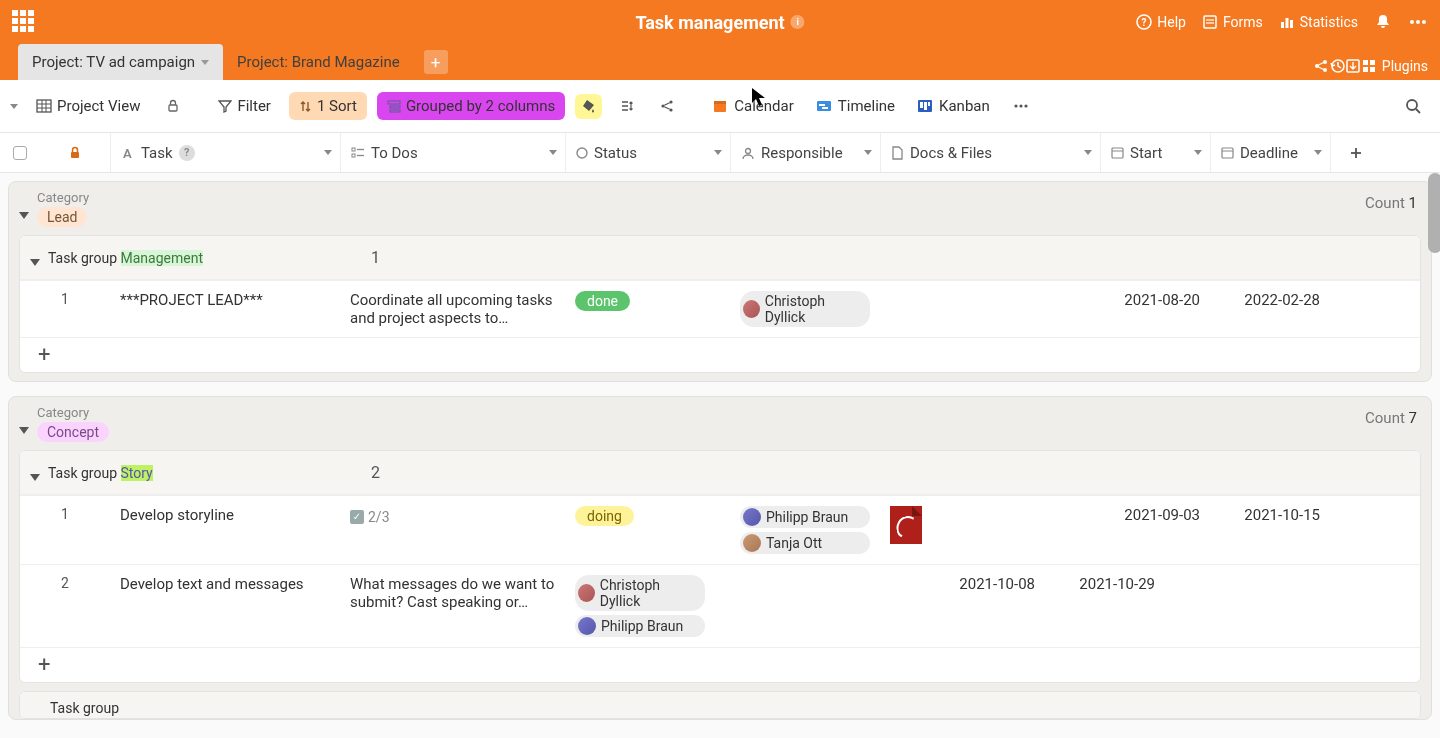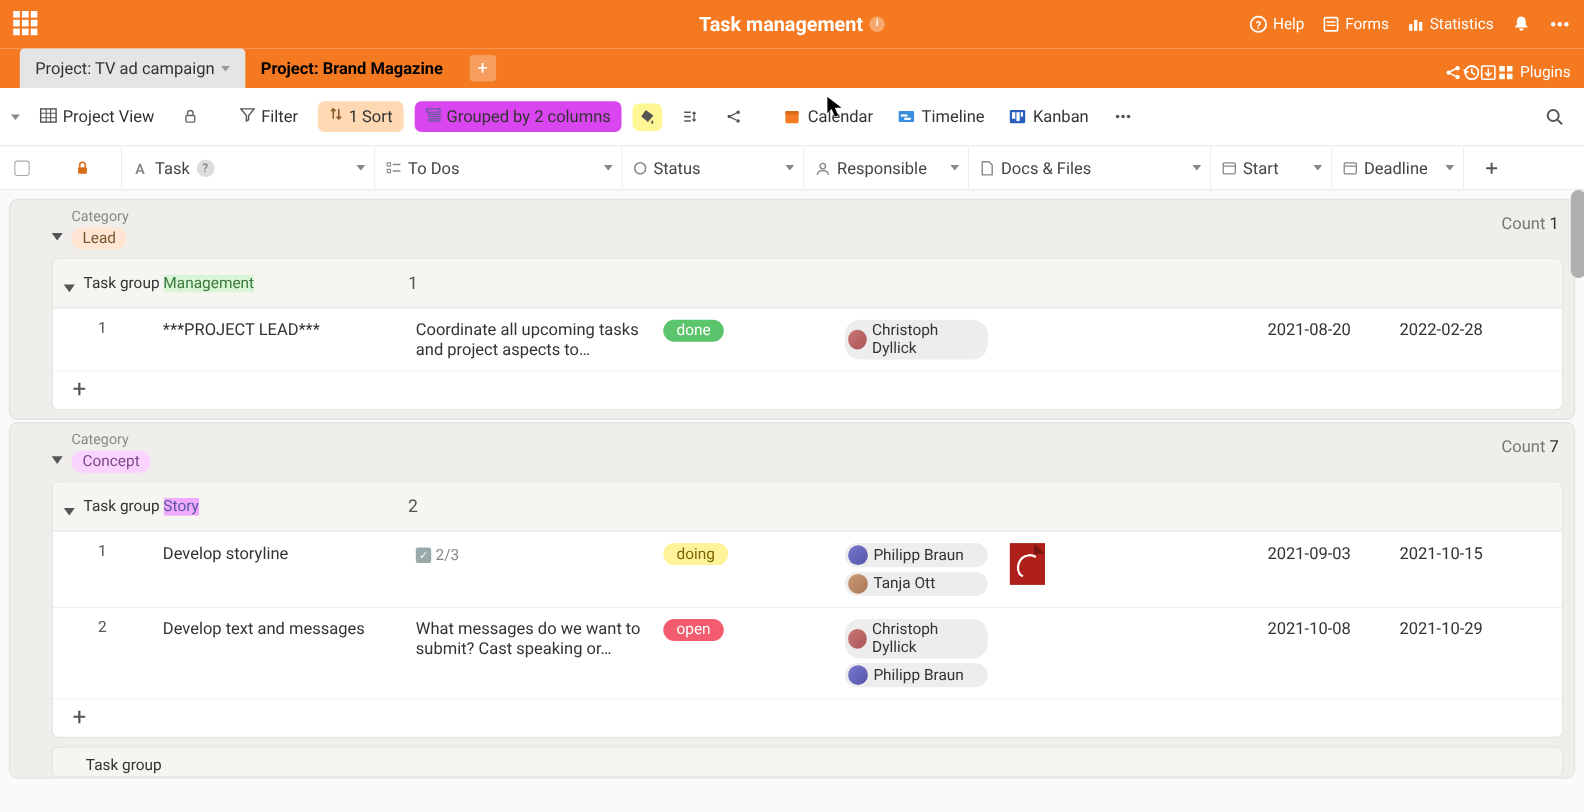--- a/index.html
+++ b/index.html
@@ -10,28 +10,28 @@
 .topbar .apps-icon span { background: #fff; }
 .topbar .title { position: absolute; left: 50%; transform: translateX(-50%); font-weight: 700; font-size: 18px; display: flex; align-items: center; gap: 6px; justify-content: flex-end; }
 .topbar .title-info { width: 14px; height: 14px; border-radius: 50%; background: rgba(255,255,255,0.35); font-size: 9px; display: flex; align-items: center; justify-content: center; font-weight: 700; }
 .topbar .right-tools { margin-left: auto; display: flex; align-items: center; gap: 16px; }
 .topbar .tool-item { display: flex; align-items: center; gap: 5px; cursor: pointer; font-size: 14px; }
 .topbar .icon-only { cursor: pointer; display:flex; align-items:center; }
 
 .tabs-row { background: #f47920; height: 36px; display: flex; align-items: flex-end; padding-left: 18px; position: relative; }
 .tab { height: 36px; padding: 0 14px; display: flex; align-items: center; font-size: 15px; cursor: pointer; gap: 6px; border-top-left-radius: 4px; border-top-right-radius: 4px; }
 .tab.active { background: #e5e5e5; color: #333; }
-.tab.inactive { color: #000000; font-weight: bold; }
+.tab.inactive { color: #404040; }
 .tab .dropdown-caret { width: 0; height: 0; border-left: 4px solid transparent; border-right: 4px solid transparent; border-top: 5px solid #999; }
 .tab-add { width: 24px; height: 24px; background: rgba(255,255,255,0.28); color:#fff; display:flex; align-items:center; justify-content:center; margin-left: 10px; margin-bottom: 6px; font-size: 17px; cursor:pointer; border-radius: 3px; }
 .tabs-right { position: absolute; right: 12px; bottom: 6px; display: flex; align-items: center; gap: 0; color: #fff; }
 .tabs-right .tool-item { display: flex; align-items: center; gap: 5px; cursor: pointer; font-size: 14px; }
 
 .toolbar { background: #fff; height: 53px; border-bottom: 1px solid #e5e5e5; display: flex; align-items: center; padding: 0 10px; gap: 10px; }
-.toolbar .tb-item { display: flex; gap: 5px; cursor: pointer; font-size: 15px; color: #333; padding: 4px 8px; border-radius: 4px; }
+.toolbar .tb-item { display: flex; align-items: center; gap: 5px; cursor: pointer; font-size: 15px; color: #333; padding: 4px 8px; border-radius: 4px; }
 .toolbar .pill { padding: 5px 10px; border-radius: 6px; font-size: 15px; }
 .toolbar .pill-sort { background: #ffd9b3; }
 .toolbar .pill-group { background: #d946ef; }
 .toolbar .pill-hidden { background: #d4e8ff; }
 .toolbar .pill-paint { background: #fff695; padding: 5px 6px; }
 .toolbar .spacer8 { width: 2px; }
 .toolbar .view-links { margin-left: 20px; display:flex; gap:22px; align-items:center; }
 .toolbar .view-link { display:flex; align-items:center; gap:6px; cursor:pointer; font-size:15px; color:#333; }
 .toolbar .right-area { margin-left: auto; }
 .caret-down { width: 0; height: 0; border-left: 4px solid transparent; border-right: 4px solid transparent; border-top: 5px solid #888; }
@@ -47,30 +47,30 @@
 .col-resp { width: 150px; }
 .col-docs { width: 220px; }
 .col-start { width: 110px; }
 .col-dead { width: 120px; }
 .col-add { width: 50px; text-align:center; }
 .help-dot { width:16px; height:16px; border-radius:50%; background:#ddd; color:#888; font-size:11px; display:flex; align-items:center; justify-content:center; font-weight:600; }
 
 .content { padding: 8px; overflow-y: auto; height: calc(100vh - 44px - 36px - 53px - 40px); background: #fafafa; position:relative; }
 .scrollbar-ind { position:absolute; right:-2px; top:0; width:14px; height:80px; background:#b0b0b0; border-radius:7px; }
 
-.group-block { border: 1px solid #e0e0e0; border-radius: 8px; background: #f0eeea; margin-bottom: 2px; padding-left: 28px; }
+.group-block { border: 1px solid #e0e0e0; border-radius: 8px; background: #f0eeea; margin-bottom: 14px; }
 .group-header { display:flex; align-items:center; padding: 8px 10px; gap:8px; position:relative; min-height:52px; }
 .group-header .collapse-caret { width: 0; height: 0; border-left: 5px solid transparent; border-right: 5px solid transparent; border-top: 7px solid #555; cursor:pointer; margin-top: 14px; }
 .group-header .label-col { display:flex; flex-direction:column; gap:2px; }
 .group-header .cat-label { font-size: 13px; color: #888; }
 .group-header .cat-chip { align-self: flex-start; padding: 2px 10px; border-radius: 12px; font-size: 14px; }
 .chip-lead { background: #ffe5d2; color: #775533; }
 .chip-concept { background: #fad3ff; color: #7a4a88; }
 .chip-mgmt { background: #d8f5d8; color: #3c7a3c; }
-.chip-story { background: #f0abfc; color: #5755a8; }
+.chip-story { background: #bef264; color: #5755a8; }
 .group-header .count-area { position:absolute; right:14px; top: 12px; color:#777; font-size:15px; }
 .group-header .count-area b { color:#333; font-weight:400; }
 
 .subgroup { margin: 0 10px 8px 10px; border: 1px solid #e3e3e3; border-radius: 6px; background:#fff; overflow:hidden; }
 .subgroup-head { display:flex; align-items:center; padding: 6px 10px; gap:8px; background:#f7f5f1; border-bottom:1px solid #eee; min-height:44px; position:relative; }
 .subgroup-head .collapse-caret { width: 0; height: 0; border-left: 5px solid transparent; border-right: 5px solid transparent; border-top: 7px solid #555; cursor:pointer; margin-top: 10px; }
 .subgroup-head .count { position:absolute; right:1040px; font-size:16px; color:#555; }
 .subgroup-partial .subgroup-head { border-bottom:none; }
 
 .row { display:flex; align-items:flex-start; border-top: 1px solid #eee; min-height: 40px; padding: 6px 0; }
@@ -475,23 +475,20 @@
         <div class="rcell docs">
           <span class="pdf-icon"></span>
         </div>
         <div class="rcell start">2021-09-03</div>
         <div class="rcell dead">2021-10-15</div>
       </div>
       <div class="row">
         <div class="rnum">2</div>
         <div class="rcell task">Develop text and messages</div>
         <div class="rcell todo">What messages do we want to submit? Cast speaking or…</div>
-        <div class="rcell status">
-          <span class="status-pill status-open">open</span>
-        </div>
         <div class="rcell resp">
           <span class="person-chip">
               <span class="avatar a1"></span>
               <span>Christoph Dyllick</span>
             </span>
           <span class="person-chip">
               <span class="avatar a2"></span>
               <span>Philipp Braun</span>
             </span>
         </div>

